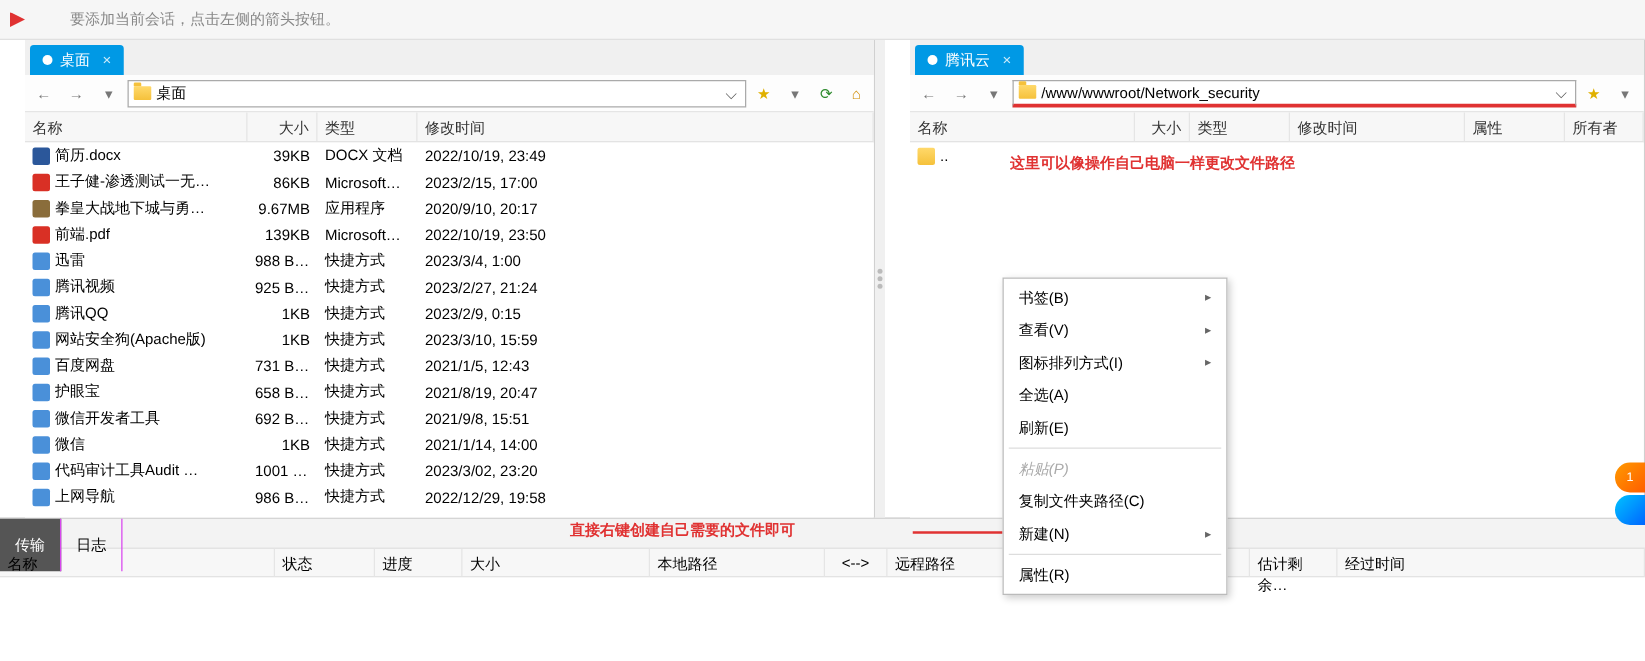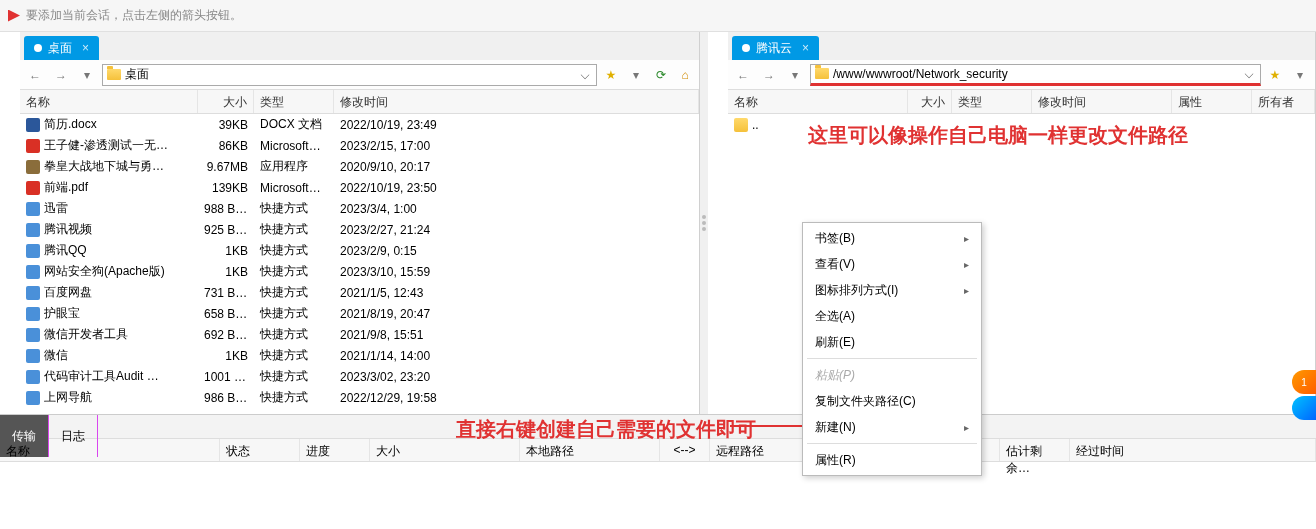--- a/index.html
+++ b/index.html
@@ -1,17 +1,17 @@
 <!DOCTYPE html>
 <html><head>
 <meta charset="utf-8">
 <style>
 * { margin: 0; padding: 0; box-sizing: border-box; font-family: "Microsoft YaHei", Arial, sans-serif; font-size: 12px; }
 body { background: #fff; width: 1316px; height: 529px; overflow: hidden; position: relative; }
-.topbar { height: 32px; background: #f6f6f6; display: flex; align-items: center; padding: 0 8px; border-bottom: 1px solid #e0e0e0; }
+.topbar { height: 32px; background: #f6f6f6; display: flex; align-items: center; padding: 0 8px; border-bottom: 1px solid #e0e0e0; gap: 30px; }
 .flag-icon { width: 12px; height: 12px; background: #e03232; clip-path: polygon(0 0, 100% 50%, 0 100%); margin-right: 6px; }
 .hint-text { color: #888; }
 .panels { display: flex; height: 382px; }
 .panel { display: flex; flex-direction: column; border-right: 1px solid #d0d0d0; margin-left: 20px; }
 .panel.left { width: 680px; }
 .panel.right { flex: 1; }
 .tabbar { height: 28px; background: #f0f0f0; display: flex; align-items: flex-end; padding-left: 4px; }
 .tab { height: 24px; padding: 0 10px; display: flex; align-items: center; gap: 6px; border-radius: 3px 3px 0 0; cursor: pointer; }
 .tab.blue { background: #0099e5; color: #fff; }
 .tab .x { margin-left: 4px; opacity: .8; }
@@ -38,21 +38,21 @@
 .r-c-type { width: 80px; }
 .r-c-date { width: 140px; }
 .r-c-attr { width: 80px; }
 .r-c-owner { flex:1; }
 .ico { width:14px; height:14px; display:inline-flex; align-items:center; justify-content:center; border-radius:2px; font-size:9px; color:#fff;}
 .ico.docx { background:#2b579a;}
 .ico.pdf { background:#d93025;}
 .ico.exe { background:#8a6d3b;}
 .ico.lnk { background:#4a90d9;}
 .ico.folder { background:linear-gradient(#ffd96b,#f5c13b);}
-.annot { position:absolute; color:#e03232; font-size:20px; font-weight:bold; pointer-events:none;text-align:center; }
+.annot { position:absolute; color:#e03232; font-size:12px; font-weight:bold; pointer-events:none;text-align:center; }
 .arrow-svg { position:absolute; pointer-events:none; }
 .ctx-menu { position:absolute; left:802px; top:222px; width:180px; background:#fff; border:1px solid #bbb; box-shadow:2px 2px 6px rgba(0,0,0,.2); padding:2px 0; z-index:50;}
 .ctx-item { height:26px; display:flex; align-items:center; justify-content:space-between; padding:0 12px; cursor:pointer;}
 .ctx-item.disabled { color:#aaa; cursor:default;font-style:italic;}
 .ctx-sub { color:#666; font-size:10px;}
 .ctx-sep { height:1px; background:#ddd; margin:3px 4px;}
 .bottom-tabs { height:24px; background:#f3f3f3; border-top:1px solid #ccc; display:flex; align-items:stretch;}
 .btab { padding:21px 12px; border-right:1px solid #d946ef; display:flex; align-items:center; cursor:pointer;text-align:center;}
 .btab.active { background:#555; color:#fff;}
 .transfer-header { height:24px; background:#f7f7f7; border-top:1px solid #ddd; border-bottom:1px solid #ddd; display:flex;}

